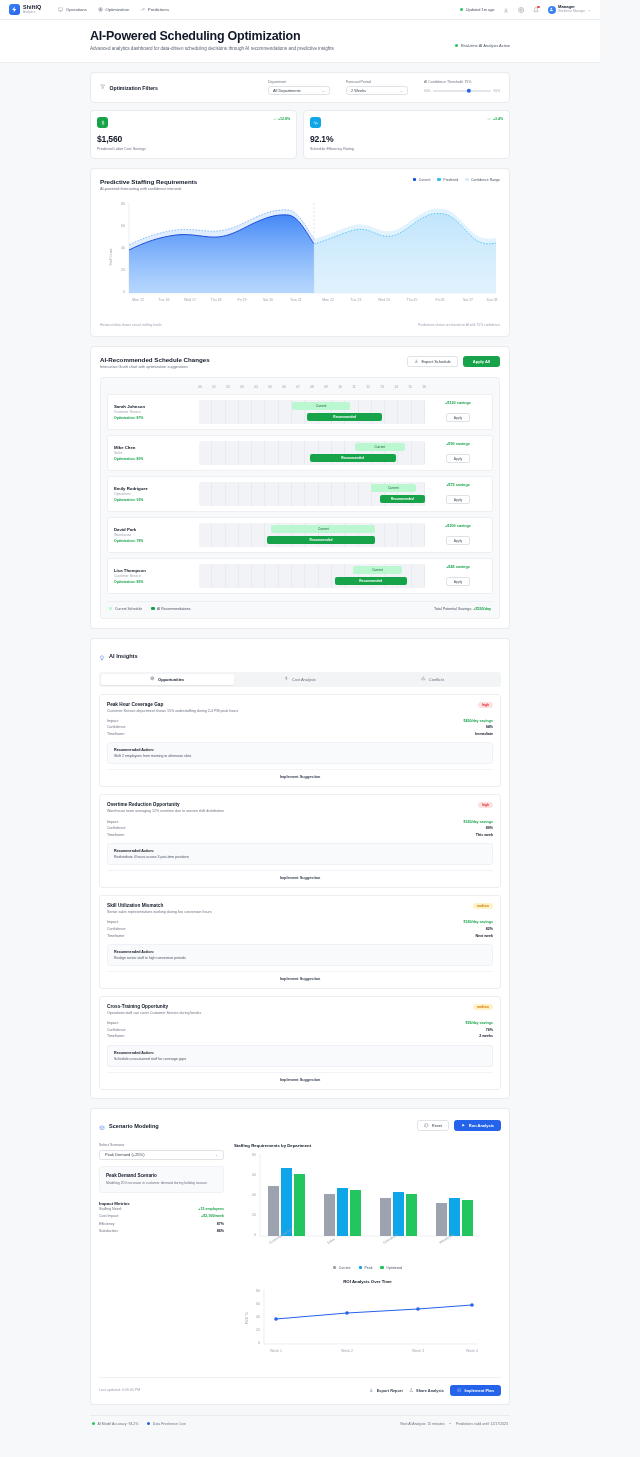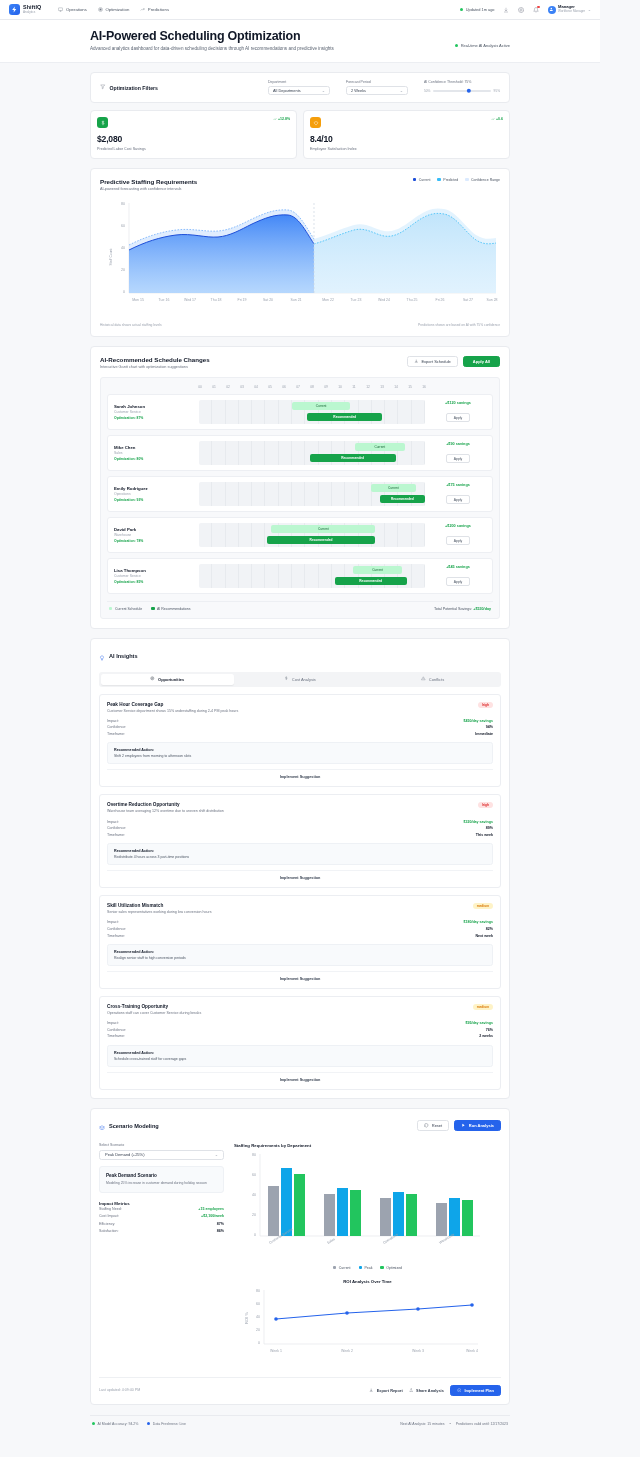--- a/index.html
+++ b/index.html
@@ -333,39 +333,39 @@
                 <path d="M12 3v18M16 7.5c0-1.7-1.8-2.5-4-2.5s-4 .9-4 2.6S10 10 12 10.5s4 1 4 3-1.8 2.9-4 2.9-4-.9-4-2.6"></path>
               </svg>
           </span>
           <span class="kpi-trend">
             <svg viewBox="0 0 24 24">
                 <path d="M4 17l6-6 4 4 6-7"></path>
               </svg>
             <span>+12.8%</span>
           </span>
         </div>
-        <div class="kpi-value">$2,080</div>
+        <div class="kpi-value">$1,560</div>
         <div class="kpi-label">Predicted Labor Cost Savings</div>
       </div>
       <div class="kpi">
         <div class="kpi-top">
-          <span class="kpi-icon" style="background:#f59e0b">
+          <span class="kpi-icon" style="background:#0ea5e9">
             <svg viewBox="0 0 24 24">
-                <path d="M12 20s-7-4.5-7-9.2A4.2 4.2 0 0 1 12 8a4.2 4.2 0 0 1 7 2.8C19 15.5 12 20 12 20z"></path>
+                <path d="M3 14l4-8 4 12 4-9 3 5h3"></path>
               </svg>
           </span>
           <span class="kpi-trend">
             <svg viewBox="0 0 24 24">
                 <path d="M4 17l6-6 4 4 6-7"></path>
               </svg>
-            <span>+0.6</span>
+            <span>+3.4%</span>
           </span>
         </div>
-        <div class="kpi-value">8.4/10</div>
-        <div class="kpi-label">Employee Satisfaction Index</div>
+        <div class="kpi-value">92.1%</div>
+        <div class="kpi-label">Schedule Efficiency Rating</div>
       </div>
     </div>
 
     <div class="section">
       <div class="sec-head">
         <div>
           <div class="sec-title">Predictive Staffing Requirements</div>
           <div class="sec-sub">AI-powered forecasting with confidence intervals</div>
         </div>
         <div class="chart-legend">

